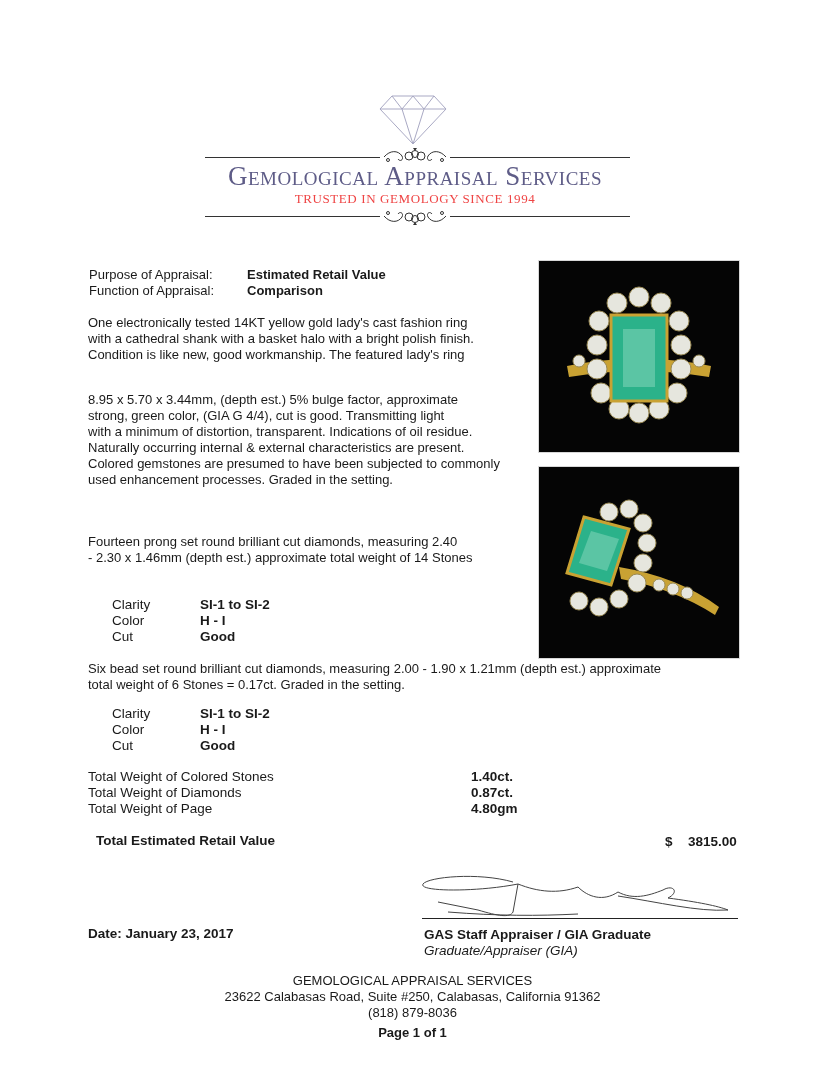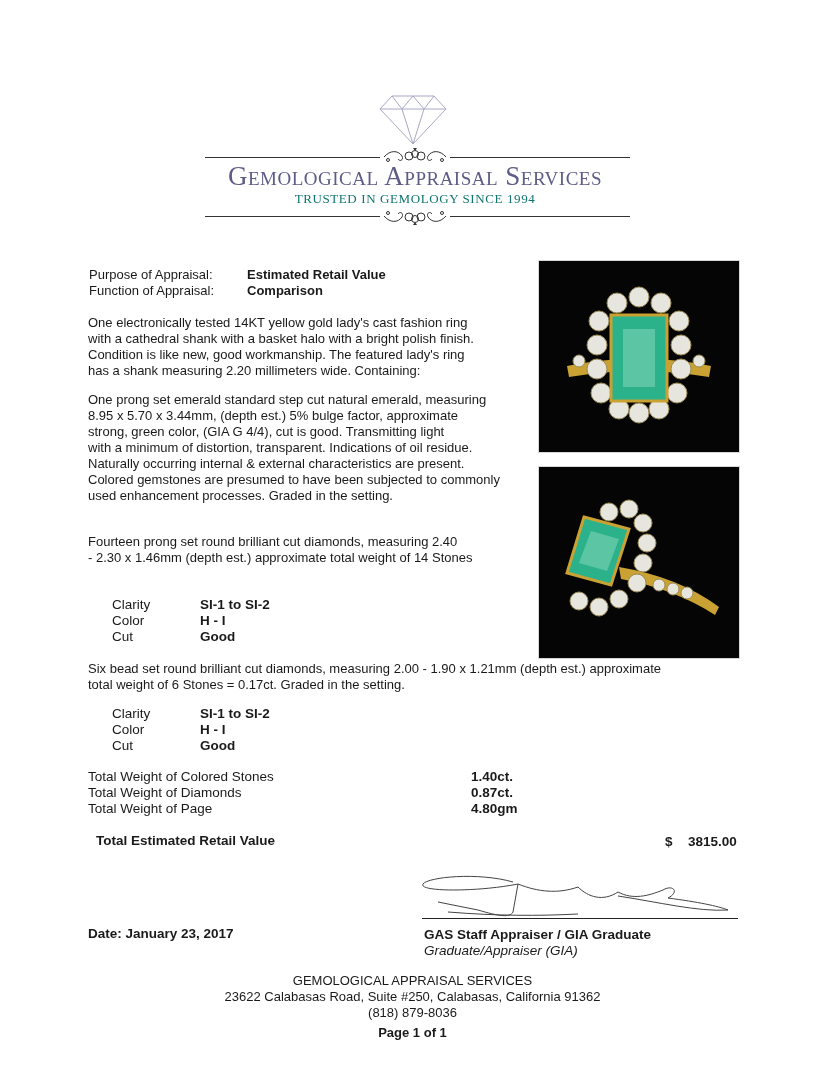--- a/index.html
+++ b/index.html
@@ -11,21 +11,21 @@
     .logo-diamond { left: 378px; top: 94px; width: 70px; height: 52px; }
     .rule { height: 1px; background: #333; }
     .flourish { left: 382px; width: 66px; height: 18px; }
     .brand-title {
       left: 200px; top: 161px; width: 430px; text-align: center;
       font-family: "Liberation Serif", serif; color: #5e5c87; font-size: 27px; letter-spacing: 0.5px;
       font-variant: small-caps; line-height: 30px;
     }
     .brand-tag {
       left: 200px; top: 192px; width: 430px; text-align: center;
-      font-family: "Liberation Serif", serif; color: #0f766e; font-size: 13px; letter-spacing: 0.6px; line-height: 14px;
+      font-family: "Liberation Serif", serif; color: #ef4444; font-size: 13px; letter-spacing: 0.6px; line-height: 14px;
     }
     .text-block { line-height: 16px; font-size: 13px; }
     .lbl { display: inline-block; }
     .bold { font-weight: bold; }
     .grade-row { position: absolute; line-height: 16px; }
     .photo { background: #050505; border: 1px solid #d8d8d8; overflow: hidden; }
     .italic { font-style: italic; }
     .center { text-align: center; }
   </style>
 </head>
@@ -81,25 +81,23 @@
   <span class="lbl" style="width:158px;">Purpose of Appraisal:</span><span class="bold">Estimated Retail Value</span>
 </div>
 <div class="abs text-block" style="left:89px; top:283px;">
   <span class="lbl" style="width:158px;">Function of Appraisal:</span><span class="bold">Comparison</span>
 </div>
 
 <div class="abs text-block" style="left:88px; top:315px; white-space:nowrap;">
   <div>One electronically tested 14KT yellow gold lady's cast fashion ring</div>
   <div>with a cathedral shank with a basket halo with a bright polish finish.</div>
   <div>Condition is like new, good workmanship. The featured lady's ring</div>
-  <div>has a shank measuring 2.20 millimeters wide.  Containing:</div>
 </div>
 
 <div class="abs text-block" style="left:88px; top:392px; white-space:nowrap;">
-  <div>One prong set emerald standard step cut natural emerald, measuring</div>
   <div>8.95 x 5.70 x 3.44mm, (depth est.)  5% bulge factor, approximate</div>
   <div>strong, green color, (GIA G 4/4), cut is good. Transmitting light</div>
   <div>with a minimum of distortion, transparent. Indications of oil residue.</div>
   <div>Naturally occurring internal &amp; external characteristics are present.</div>
   <div>Colored gemstones are presumed to have been subjected to commonly</div>
   <div>used enhancement processes. Graded in the setting.</div>
 </div>
 
 <div class="abs text-block" style="left:88px; top:534px; white-space:nowrap;">
   <div>Fourteen prong set round brilliant cut diamonds, measuring 2.40</div>

